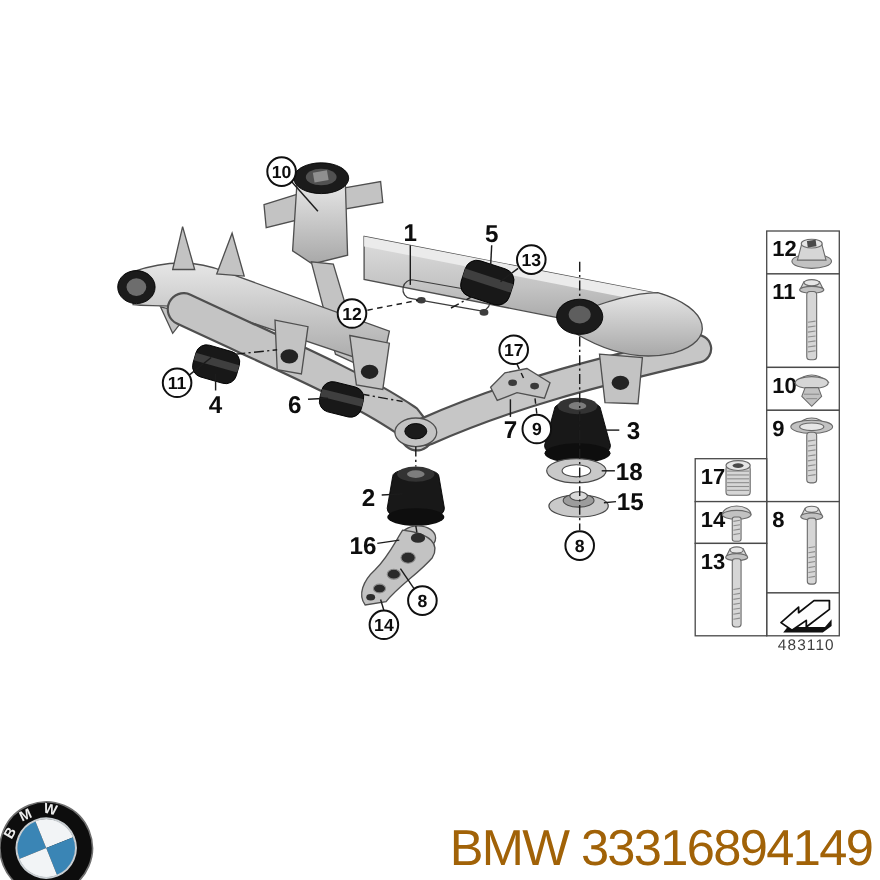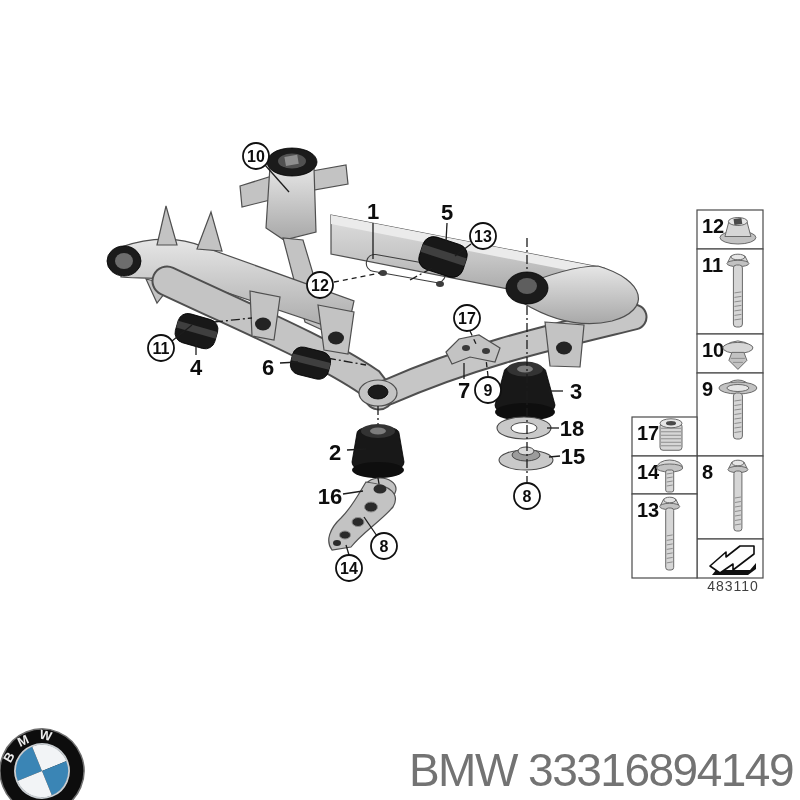--- a/index.html
+++ b/index.html
@@ -39,21 +39,21 @@
   .m2{fill:#c2c2c2;stroke:#6a6a6a;stroke-width:1;}
   .m3{fill:#e6e6e6;stroke:#6a6a6a;stroke-width:1;}
   .dk{fill:#4a4a4a;}
   .thr{stroke:#8e8e8e;stroke-width:1;}
   .arr{fill:#fdfdfd;stroke:#0d0d0d;stroke-width:1.6;stroke-linejoin:round;}
 
   
   .roundel{position:absolute;left:-3px;top:726px;width:90px;height:90px;}
   .logo-letters{font-weight:bold;font-size:13px;fill:#ececec;letter-spacing:9px;}
   .part-number{position:absolute;right:7px;top:747px;font-size:46px;line-height:1;
-               letter-spacing:-1.5px;color:#737373;white-space:nowrap;}
+               letter-spacing:-1.5px;color:#a16207;white-space:nowrap;}
 </style>
 </head>
 <body>
 
 <div class="stage">
 
   <svg width="800" height="800" viewBox="0 0 800 800">
     <defs>
       <linearGradient id="gm" x1="0" y1="0" x2="0" y2="1">
         <stop offset="0" stop-color="#e6e6e6"></stop>

